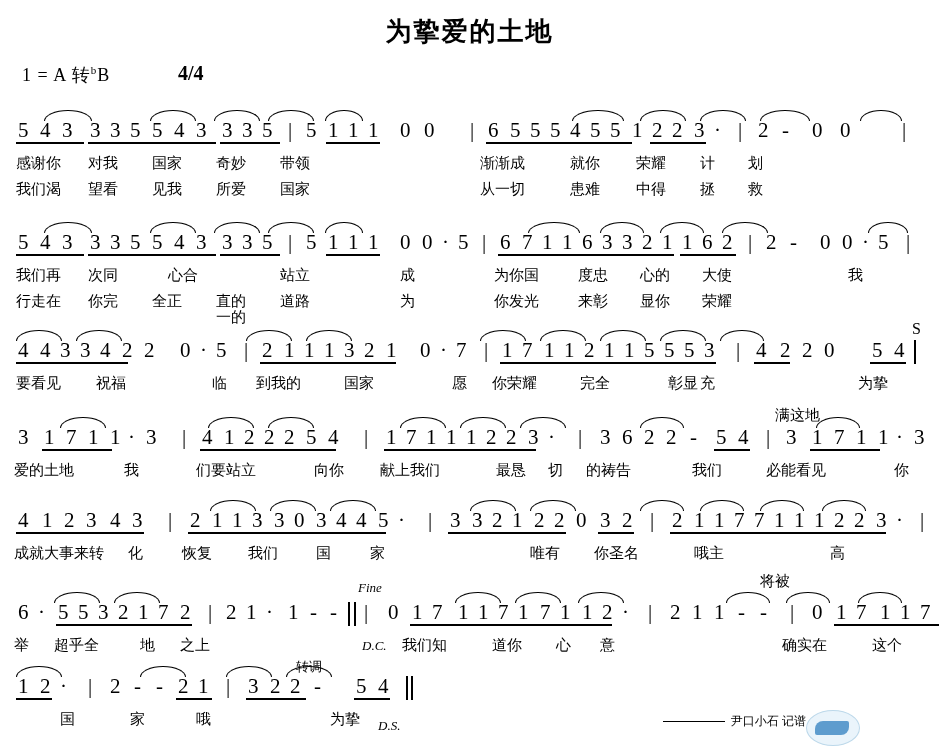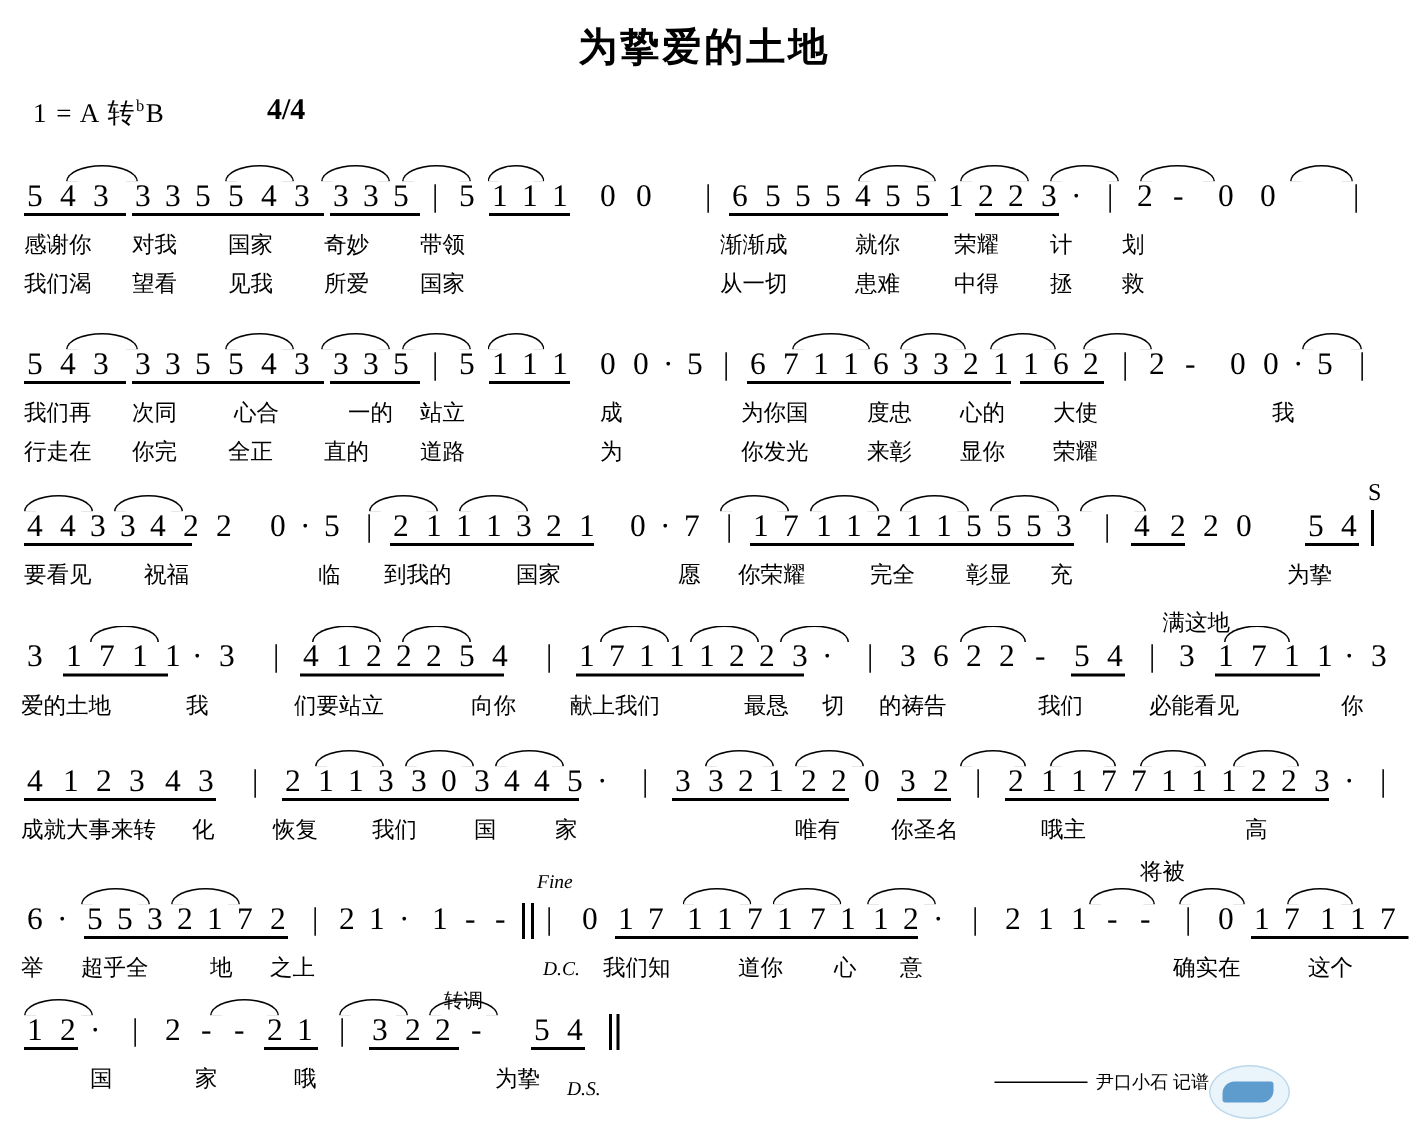--- a/index.html
+++ b/index.html
@@ -334,22 +334,22 @@
       <div class="beam" style="left:16px; top:24px; width:68px;"></div>
       <div class="beam" style="left:88px; top:24px; width:128px;"></div>
       <div class="beam" style="left:220px; top:24px; width:60px;"></div>
       <div class="beam" style="left:326px; top:24px; width:54px;"></div>
       <div class="beam" style="left:498px; top:24px; width:176px;"></div>
       <div class="beam" style="left:680px; top:24px; width:56px;"></div>
     </div>
     <div class="lyrics" style="margin-top:6px;">
       <span class="l" style="left:16px;">我们再</span>
       <span class="l" style="left:88px;">次同</span>
-      <span class="l" style="left:156px;">心合</span>
-      <span class="l" style="left:232px;">一的</span>
+      <span class="l" style="left:168px;">心合</span>
+      <span class="l" style="left:216px;margin-top:42px;">一的</span>
       <span class="l" style="left:280px;">站立</span>
       <span class="l" style="left:400px;">成</span>
       <span class="l" style="left:494px;">为你国</span>
       <span class="l" style="left:578px;">度忠</span>
       <span class="l" style="left:640px;">心的</span>
       <span class="l" style="left:702px;">大使</span>
       <span class="l" style="left:848px;">我</span>
     </div>
     <div class="lyrics" style="margin-top:2px;">
       <span class="l" style="left:16px;">行走在</span>
@@ -428,21 +428,21 @@
     <div class="segno" style="left:912px; top:-18px;">S</div>
     <div class="lyrics" style="margin-top:6px;">
       <span class="l" style="left:16px;">要看见</span>
       <span class="l" style="left:96px;">祝福</span>
       <span class="l" style="left:212px;">临</span>
       <span class="l" style="left:256px;">到我的</span>
       <span class="l" style="left:344px;">国家</span>
       <span class="l" style="left:452px;">愿</span>
       <span class="l" style="left:492px;">你荣耀</span>
       <span class="l" style="left:580px;">完全</span>
-      <span class="l" style="left:644px;">彰显</span>
+      <span class="l" style="left:668px;">彰显</span>
       <span class="l" style="left:700px;">充</span>
       <span class="l" style="left:775px;margin-top:32px;">满这地</span>
       <span class="l" style="left:858px;">为挚</span>
     </div>
   </div>
 
   <div class="system" style="top:425px;">
     <div class="notes">
       <div class="slur side" style="left:60px; top:-8px; width:46px;"></div>
       <div class="slur side" style="left:208px; top:-8px; width:46px;"></div>

